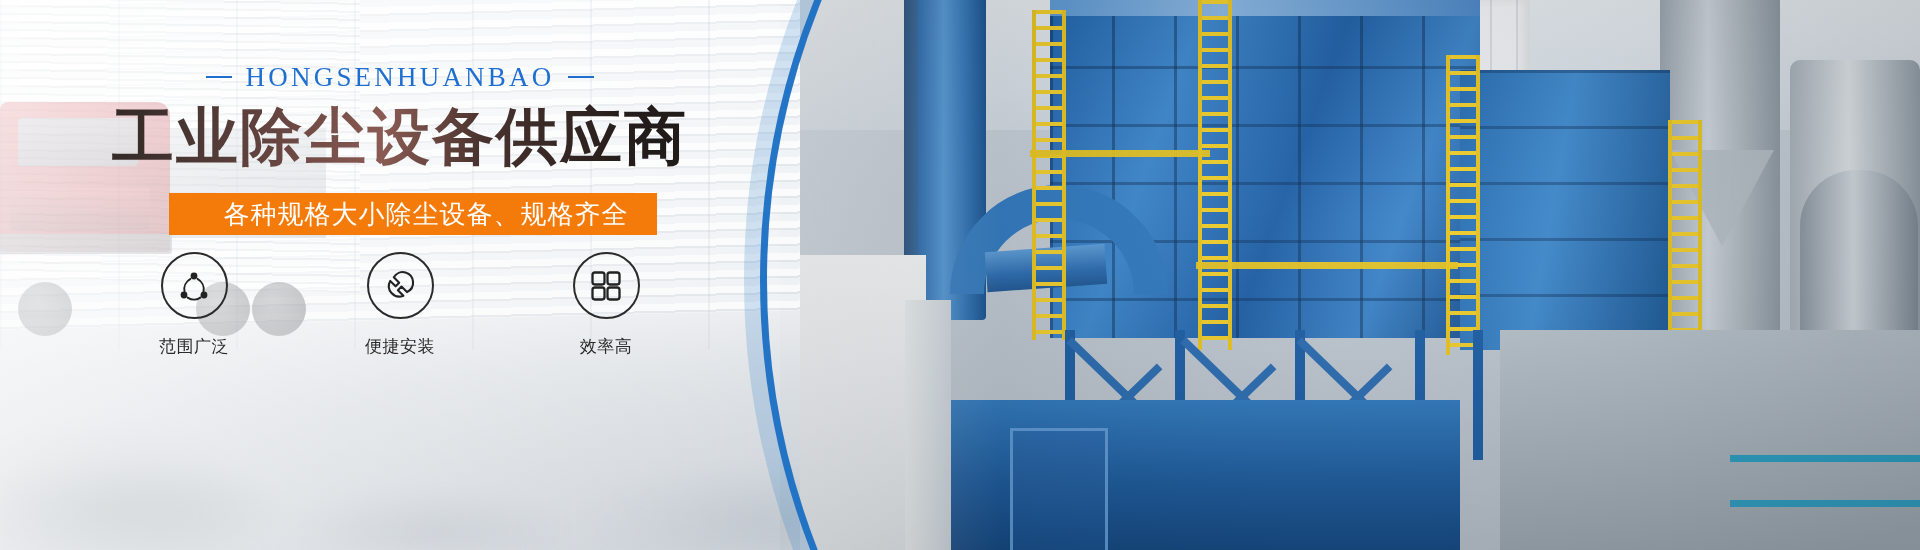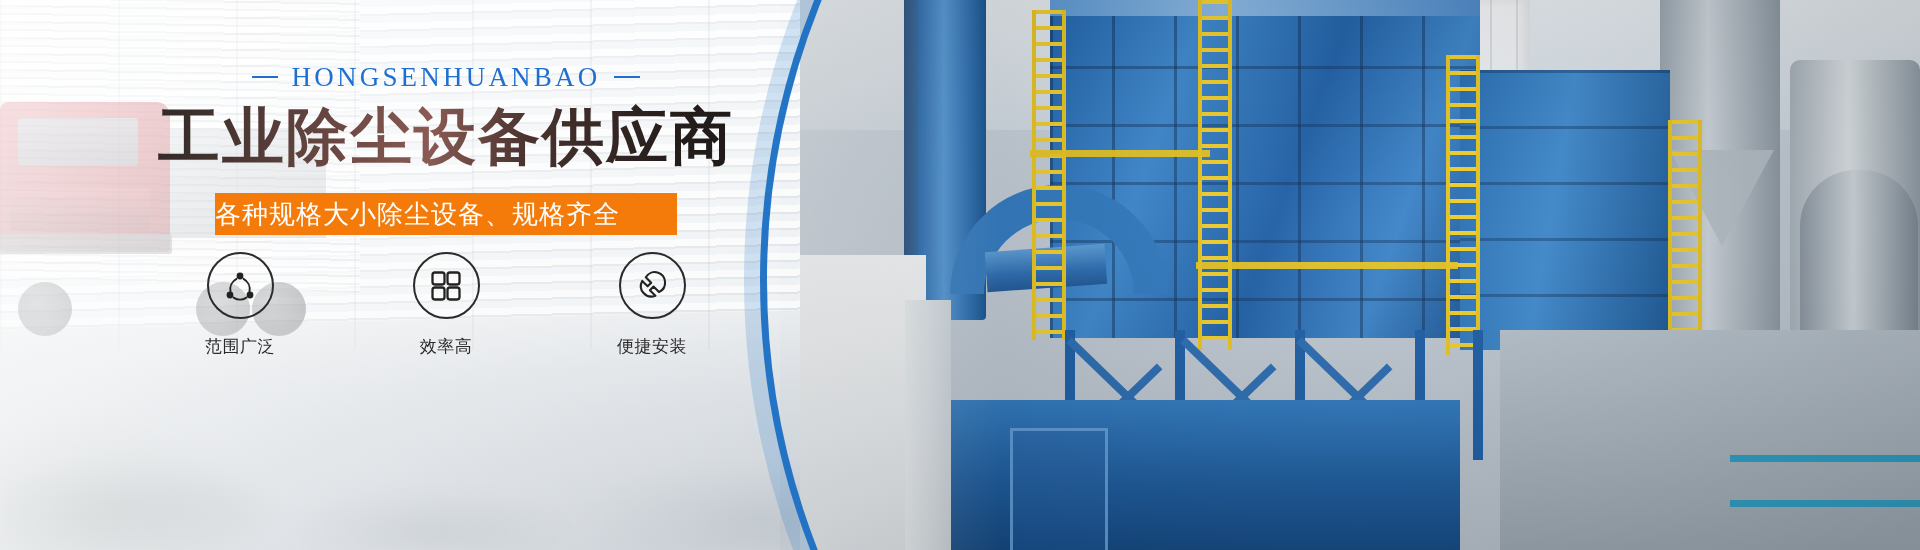--- a/index.html
+++ b/index.html
@@ -266,21 +266,20 @@
     border-radius:50%;
     border:22px solid rgba(37,120,200,.20);
     box-sizing:border-box;
     clip-path:inset(470px 0 0 0);
   }
 
   
   .content{
     position:absolute;left:0;top:0;width:860px;height:530px;
     z-index:20;
-    margin-left:46px;
   }
   .eyebrow{
     position:absolute;left:0;top:62px;width:800px;
     text-align:center;
     color:#1f6fd0;
     font-family:"Liberation Serif","DejaVu Serif",serif;
     font-size:27px;letter-spacing:3.2px;white-space:nowrap;
   }
   .eyebrow .dash{display:inline-block;vertical-align:middle;
     width:26px;height:2px;background:#1f6fd0;margin:0 14px 5px;}
@@ -290,21 +289,21 @@
     font-size:62px;font-weight:bold;letter-spacing:2px;white-space:nowrap;
     background:linear-gradient(96deg,#1d1a19 0%,#3a2e2b 18%,#6f4a45 38%,#8a5b54 48%,#4a332f 60%,#241d1b 78%,#171413 100%);
     -webkit-background-clip:text;background-clip:text;
     color:transparent;-webkit-text-fill-color:transparent;
     text-shadow:none;
     line-height:1.05;
   }
   .orange-bar{
     position:absolute;left:169px;top:193px;width:462px;height:42px;
     background:#f47b0a;
-    display:flex;align-items:center;justify-content:flex-start;
+    display:flex;align-items:center;justify-content:center;padding-left:26px;
   }
   .orange-bar span{
     color:#ffffff;font-size:26px;letter-spacing:1px;white-space:nowrap;
     font-family:"DejaVu Sans","Liberation Sans",sans-serif;
   }
 
   .features{
     position:absolute;left:140px;top:252px;width:520px;
     display:flex;justify-content:space-between;
   }
@@ -431,37 +430,37 @@
             <path d="M8.5 23.5 A12 12 0 0 1 14.5 10.8" stroke="#222" stroke-width="1.9" fill="none" stroke-linecap="round"></path>
             <path d="M21.5 10.8 A12 12 0 0 1 27.5 23.5" stroke="#222" stroke-width="1.9" fill="none" stroke-linecap="round"></path>
             <path d="M11.6 29.6 A12 12 0 0 0 24.4 29.6" stroke="#222" stroke-width="1.9" fill="none" stroke-linecap="round"></path>
           </svg>
         </div>
         <div class="flabel">范围广泛</div>
       </div>
 
       <div class="feat">
         <div class="circle">
+          <svg width="38" height="38" viewBox="0 0 38 38">
+            <path d="M24.5 5.5 a10.5 10.5 0 0 1 1.5 19.6 l-5.5 -5.5 l-3.6 3.6 l5.5 5.5 a10.5 10.5 0 0 1 -13.2 -14.8 l5.4 5.4 l3.6 -3.6 l-5.4 -5.4 a10.5 10.5 0 0 1 11.7 -4.8 z" fill="none" stroke="#222" stroke-width="2.1" stroke-linejoin="round"></path>
+          </svg>
+        </div>
+        <div class="flabel">便捷安装</div>
+      </div>
+
+      <div class="feat">
+        <div class="circle">
           <svg width="34" height="34" viewBox="0 0 34 34">
             <rect x="3.5" y="3.5" width="12" height="12" rx="2.4" fill="none" stroke="#222" stroke-width="2.3"></rect>
             <rect x="18.5" y="3.5" width="12" height="12" rx="2.4" fill="none" stroke="#222" stroke-width="2.3"></rect>
             <rect x="3.5" y="18.5" width="12" height="12" rx="2.4" fill="none" stroke="#222" stroke-width="2.3"></rect>
             <rect x="18.5" y="18.5" width="12" height="12" rx="2.4" fill="none" stroke="#222" stroke-width="2.3"></rect>
           </svg>
         </div>
         <div class="flabel">效率高</div>
       </div>
 
-      <div class="feat">
-        <div class="circle">
-          <svg width="38" height="38" viewBox="0 0 38 38">
-            <path d="M24.5 5.5 a10.5 10.5 0 0 1 1.5 19.6 l-5.5 -5.5 l-3.6 3.6 l5.5 5.5 a10.5 10.5 0 0 1 -13.2 -14.8 l5.4 5.4 l3.6 -3.6 l-5.4 -5.4 a10.5 10.5 0 0 1 11.7 -4.8 z" fill="none" stroke="#222" stroke-width="2.1" stroke-linejoin="round"></path>
-          </svg>
-        </div>
-        <div class="flabel">便捷安装</div>
-      </div>
-
 
     </div>
 
   </div>
 
 </div>
 
 </body></html>

